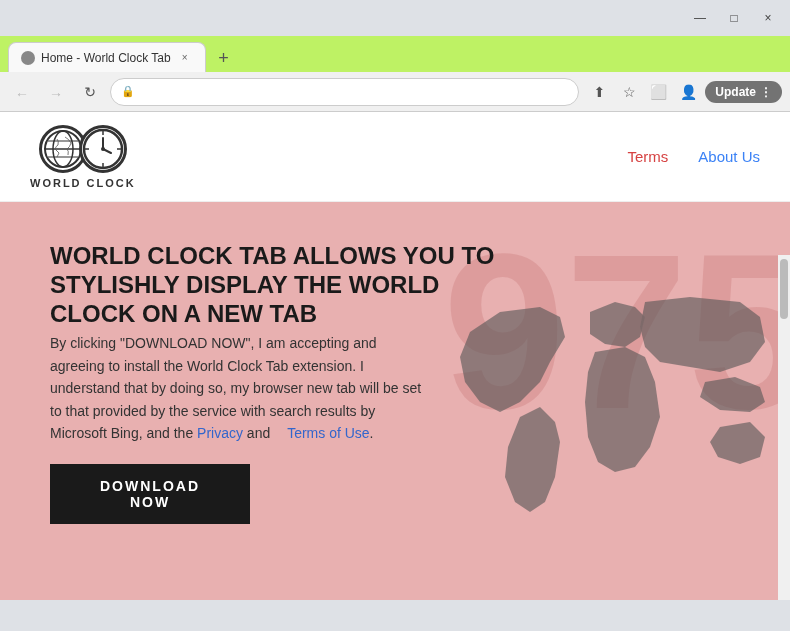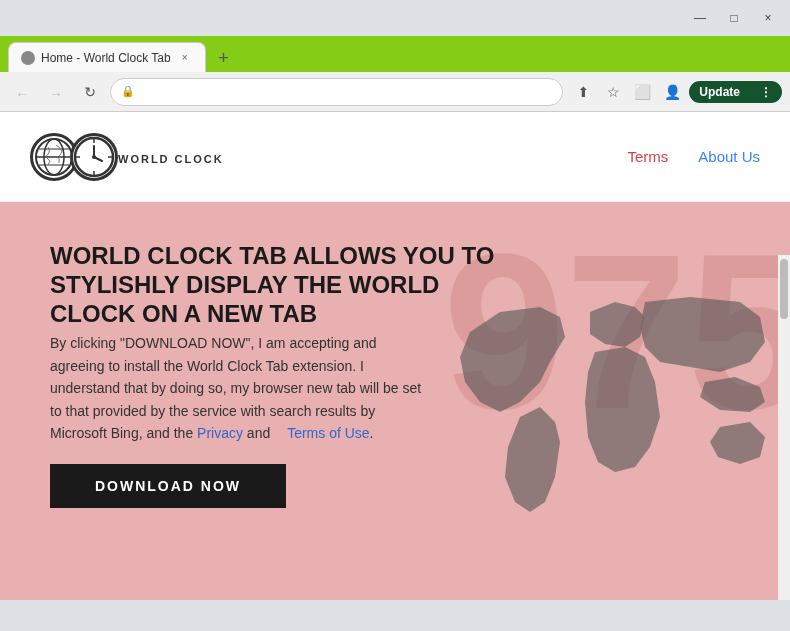--- a/index.html
+++ b/index.html
@@ -26,21 +26,21 @@
       cursor: pointer;
       font-size: 12px;
       color: #444;
       border-radius: 4px;
     }
 
     .tab-bar {
       display: flex;
       align-items: flex-end;
       height: 36px;
-      background: #84cc16;
+      background: #bef264;
       padding: 0 8px;
     }
     .tab {
       display: flex;
       align-items: center;
       height: 30px;
       background: #f9f9f9;
       border-radius: 8px 8px 0 0;
       padding: 0 12px;
       min-width: 160px;
@@ -137,31 +137,31 @@
       height: 28px;
       display: flex;
       align-items: center;
       justify-content: center;
       cursor: pointer;
       color: #555;
       font-size: 14px;
       border-radius: 50%;
     }
     .update-btn {
-      background: #14532d;
+      background: #737373;
       color: white;
       border-radius: 14px;
       padding: 4px 10px;
       font-size: 12px;
       font-weight: bold;
       cursor: pointer;
       border: none;
       display: flex;
       align-items: center;
-      gap: 20px;
+      gap: 4px;
       justify-content: center;
     }
 
     
     .webpage {
       width: 790px;
       height: 488px;
       overflow: hidden;
       position: relative;
     }
@@ -173,21 +173,21 @@
       display: flex;
       align-items: center;
       justify-content: space-between;
       padding: 0 30px;
       border-bottom: 1px solid #eee;
       position: relative;
       z-index: 10;
     }
     .site-logo {
       display: flex;
-      flex-direction: row;
+      flex-direction: column;
       align-items: center;
     }
     .logo-icons {
       display: flex;
       align-items: center;
     }
     .globe-icon {
       width: 48px;
       height: 48px;
       border: 3px solid #333;
@@ -291,21 +291,21 @@
       color: white;
       padding: 14px 30px;
       font-size: 14px;
       font-weight: bold;
       letter-spacing: 2px;
       border: none;
       cursor: pointer;
       display: inline-block;
       position: relative;
       z-index: 2;
-      width: 236px;
+      width: 200px;
       text-align: center;
       text-transform: uppercase;
     }
 
     
     .scrollbar {
       position: absolute;
       right: 0;
       top: 143px;
       width: 12px;

